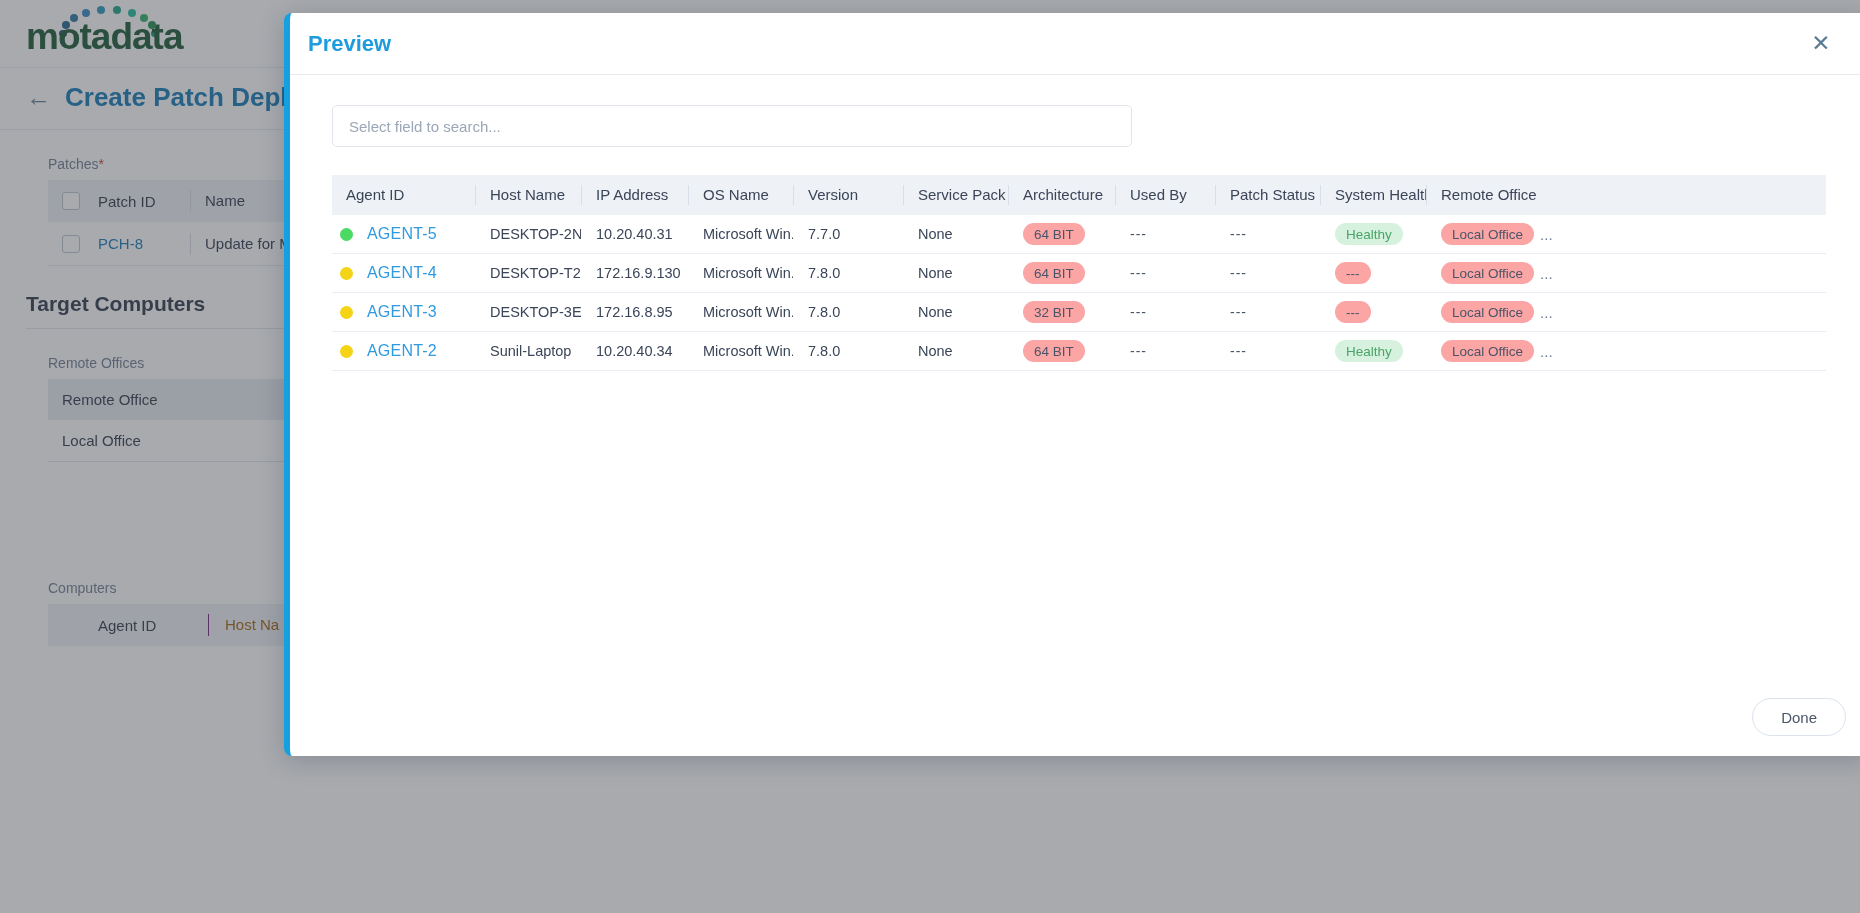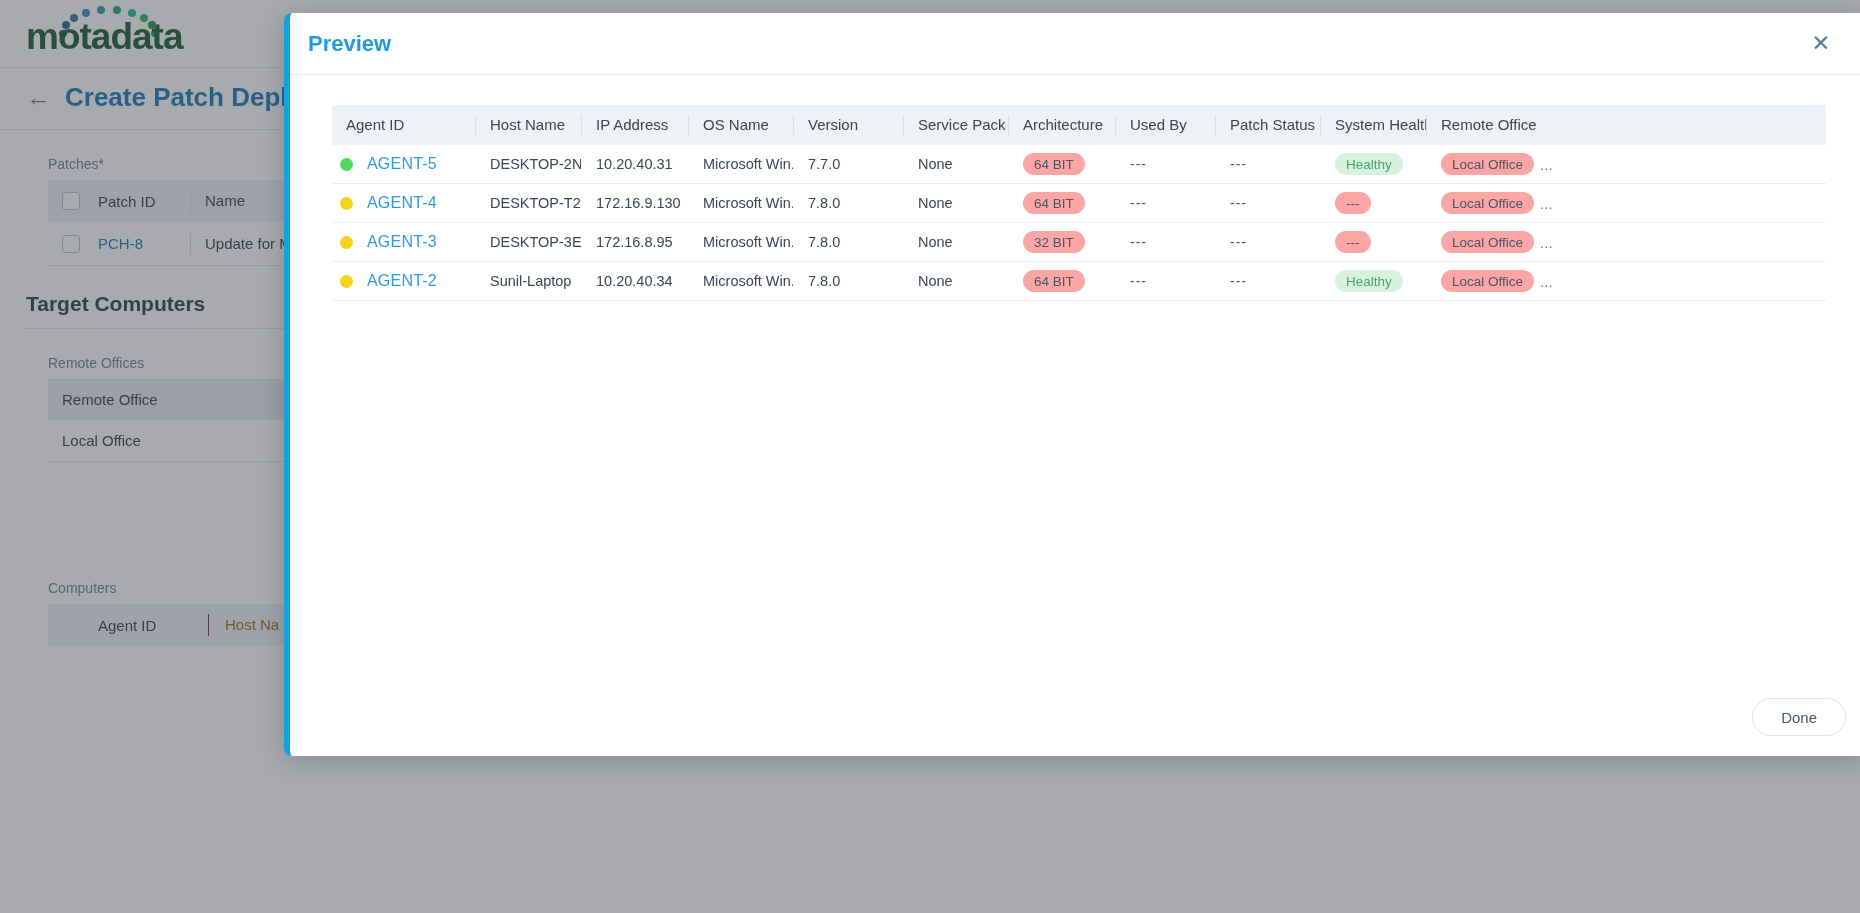--- a/index.html
+++ b/index.html
@@ -271,20 +271,23 @@
 
 <div id="modal">
 
   <div class="modal-head">
     <div class="modal-title">Preview</div>
     <div class="close-x">✕</div>
   </div>
 
   <div class="modal-body">
 
+    <div class="search-box">
+      <span class="search-ph">Select field to search...</span>
+    </div>
 
     <div class="tbl">
       <div class="tbl-head">
         <div class="th c-agent">Agent ID</div>
         <div class="th c-host">Host Name</div>
         <div class="th c-ip">IP Address</div>
         <div class="th c-os">OS Name</div>
         <div class="th c-ver">Version</div>
         <div class="th c-sp">Service Pack</div>
         <div class="th c-arch">Architecture</div>

